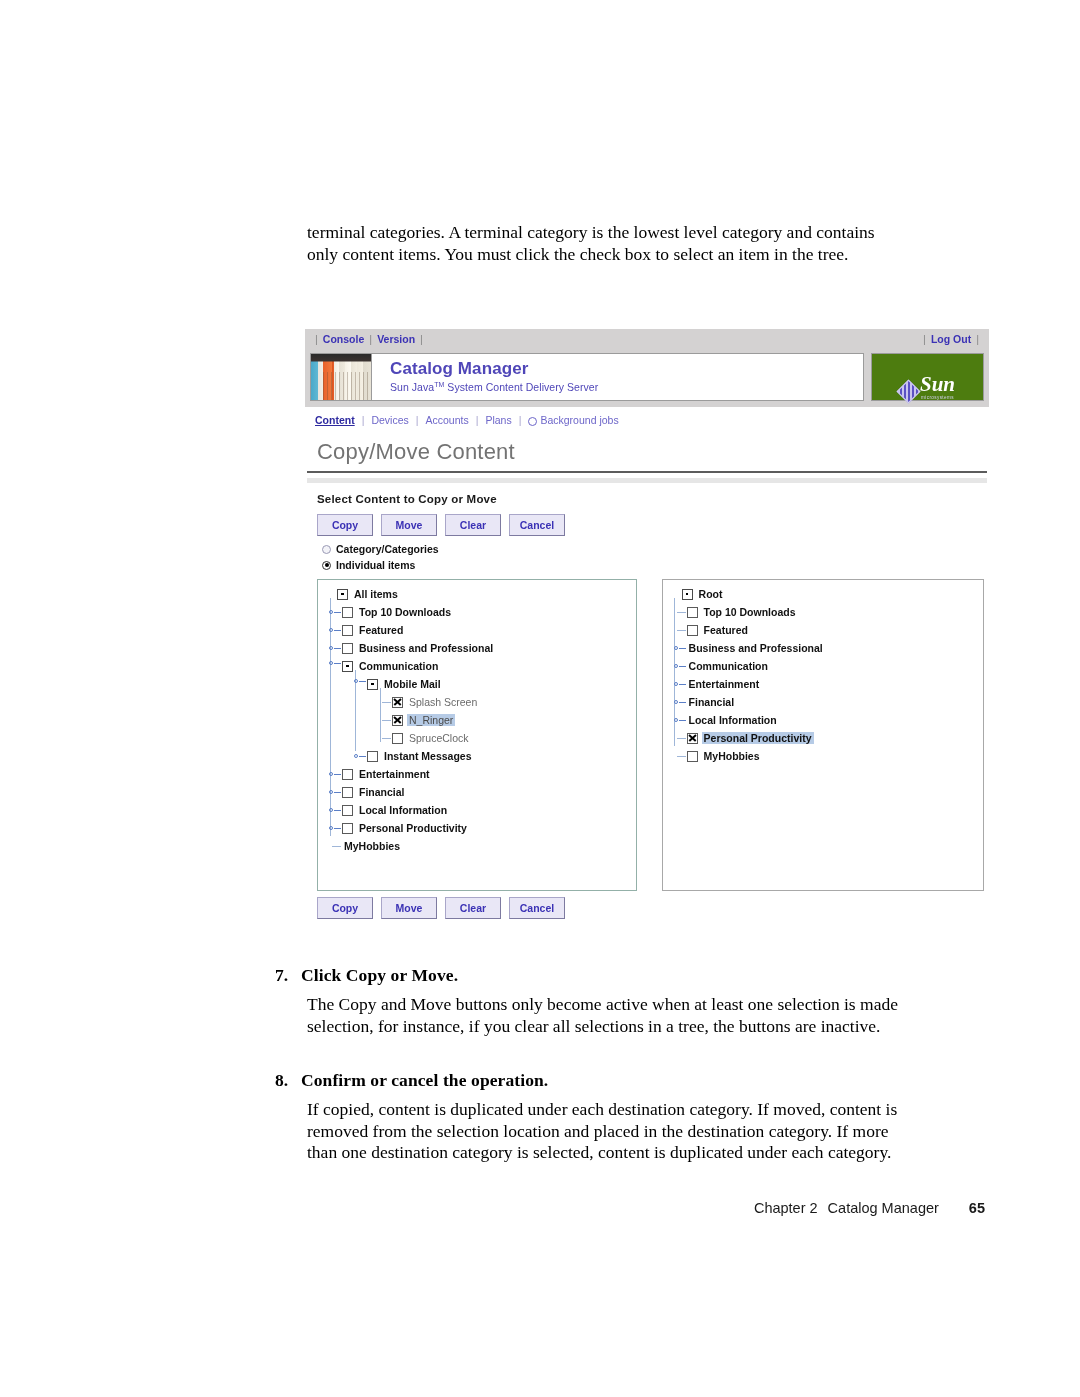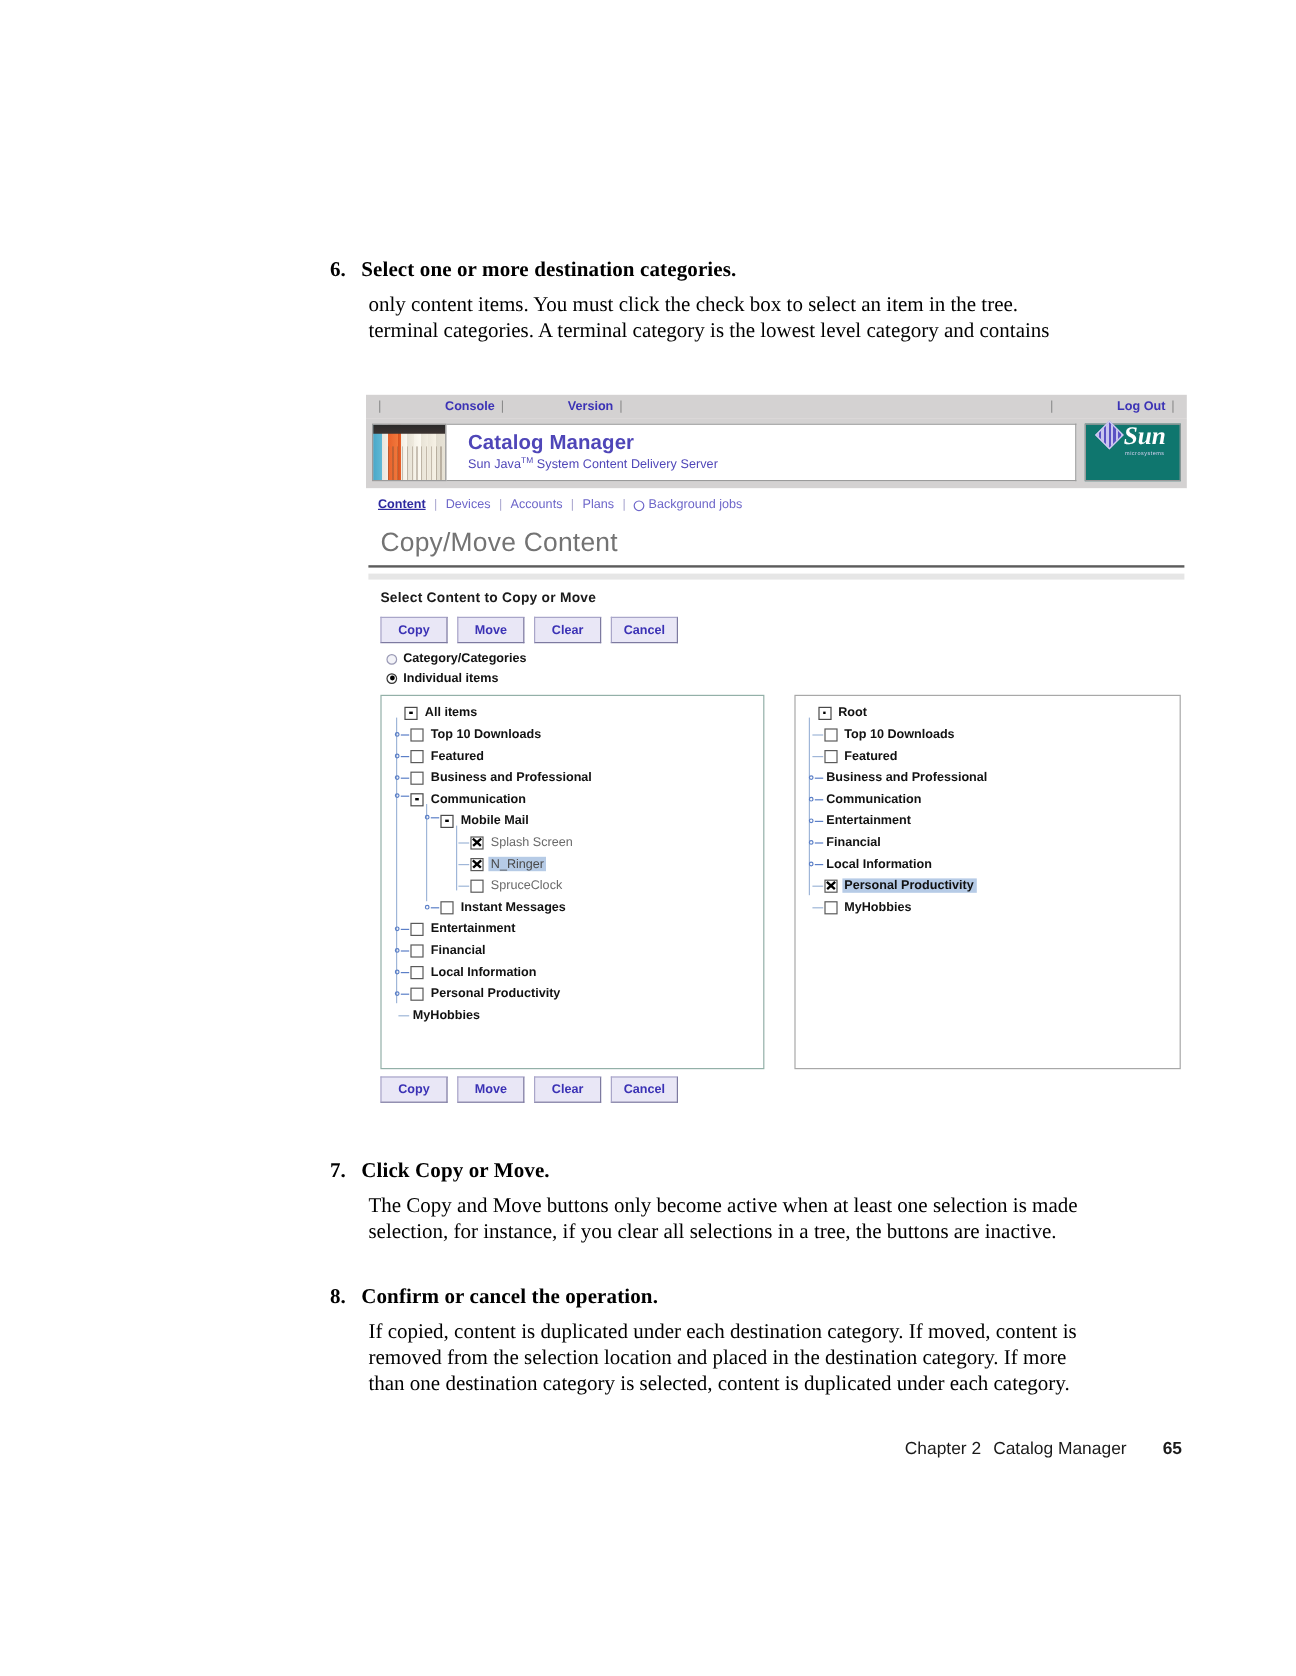--- a/index.html
+++ b/index.html
@@ -63,21 +63,21 @@
     color: #3b32b5;
     padding: 0 5px;
     box-sizing: border-box;
   }
   .util-sep {
     color: #8b8b8b;
     font-weight: normal;
     padding: 0 5px;
     font-size: 11px;
   }
-  .util-link { color: #3b32b5; cursor: pointer; margin-left: 48px; }
+  .util-link { color: #3b32b5; cursor: pointer; }
   .util-spacer { flex: 1; }
 
   
   .banner {
     background: #d4d2d2;
     padding: 4px 5px 6px 5px;
     display: flex;
     align-items: stretch;
     height: 58px;
     box-sizing: border-box;
@@ -128,27 +128,27 @@
   }
   .banner-sub {
     font-family: "Liberation Sans", sans-serif;
     font-size: 10.5px;
     color: #4f46b8;
     margin-top: 2px;
     letter-spacing: 0.05px;
   }
   .banner-sub sup { font-size: 7px; vertical-align: 4px; }
   .banner-logo {
-    width: 80px;
+    width: 113px;
     margin-left: 7px;
-    background: #0f766e;
+    background: #4d7c0f;
     border: 1px solid #9b9b9b;
     box-sizing: border-box;
     display: flex;
-    align-items: flex-start;
+    align-items: flex-end;
     justify-content: center;
     gap: 3px;
   }
   .sun-diamond {
     width: 17px; height: 17px;
     background:
       repeating-linear-gradient(45deg, #c9c5ee 0 2px, #5b51c4 2px 4px),
       #8f88dc;
     transform: rotate(45deg);
     border: 1px solid #d4d0f0;
@@ -432,26 +432,23 @@
     font-size: 14.5px;
     color: #1a1a1a;
   }
   .page-footer .pnum { font-weight: bold; margin-left: 30px; }
   .page-footer .chap { margin-right: 10px; }
 </style>
 </head>
 <body>
 
 <div class="doc-step" id="step6" style="top:214px;">
-  <div class="step-head">
-    <span class="step-num">6.</span><span>Select one or more destination categories.</span>
-  </div>
   <div class="step-body" style="margin-top:8px;">
+    <div>terminal categories. A terminal category is the lowest level category and contains</div>
     <div>only content items. You must click the check box to select an item in the tree.</div>
-    <div>terminal categories. A terminal category is the lowest level category and contains</div>
   </div>
 </div>
 
 <div id="app-shot">
 
   <div class="util-bar">
     <span class="util-sep">|</span>
     <span class="util-link">Console</span>
     <span class="util-sep">|</span>
     <span class="util-link">Version</span>

